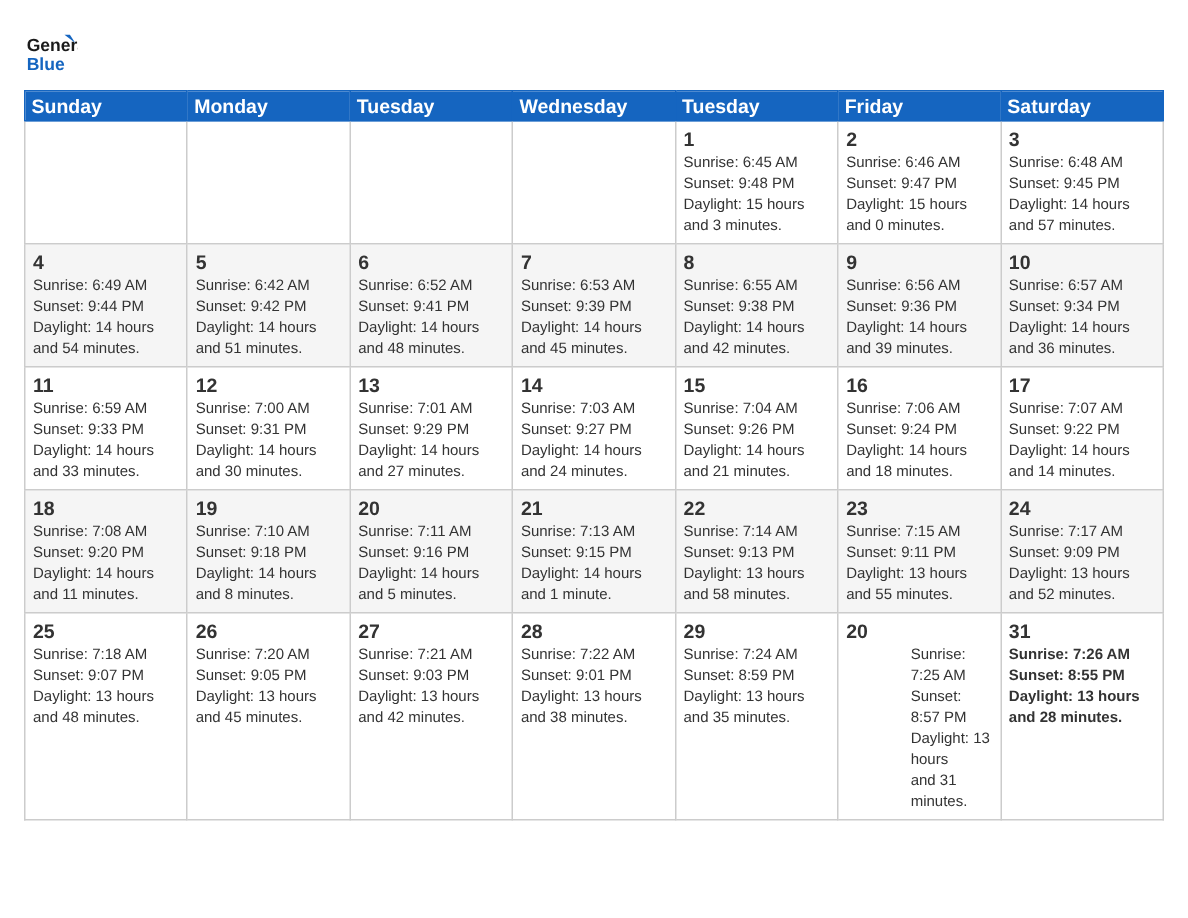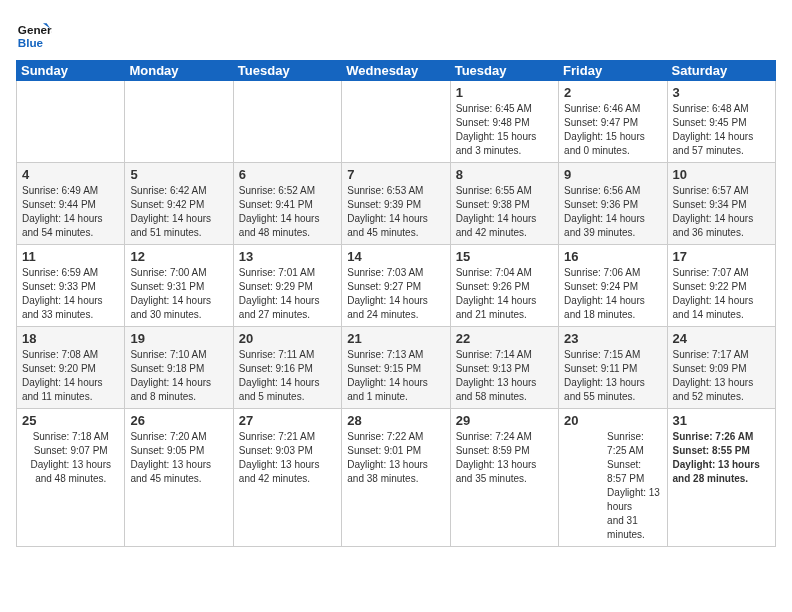--- a/index.html
+++ b/index.html
@@ -277,21 +277,21 @@
           <span class="day-number">24</span>
           <div class="cell-text" style="white-space: pre-line;">Sunrise: 7:17 AM
 Sunset: 9:09 PM
 Daylight: 13 hours
 and 52 minutes.</div>
         </td>
       </tr>
       <tr>
         <td>
           <span class="day-number">25</span>
-          <div class="cell-text" style="white-space: pre-line; text-align: center;">Sunrise: 7:18 AM
+          <div class="cell-text" style="white-space: pre-line;">Sunrise: 7:18 AM
 Sunset: 9:07 PM
 Daylight: 13 hours
 and 48 minutes.</div>
         </td>
         <td>
           <span class="day-number">26</span>
           <div class="cell-text" style="white-space: pre-line;">Sunrise: 7:20 AM
 Sunset: 9:05 PM
 Daylight: 13 hours
 and 45 minutes.</div>

